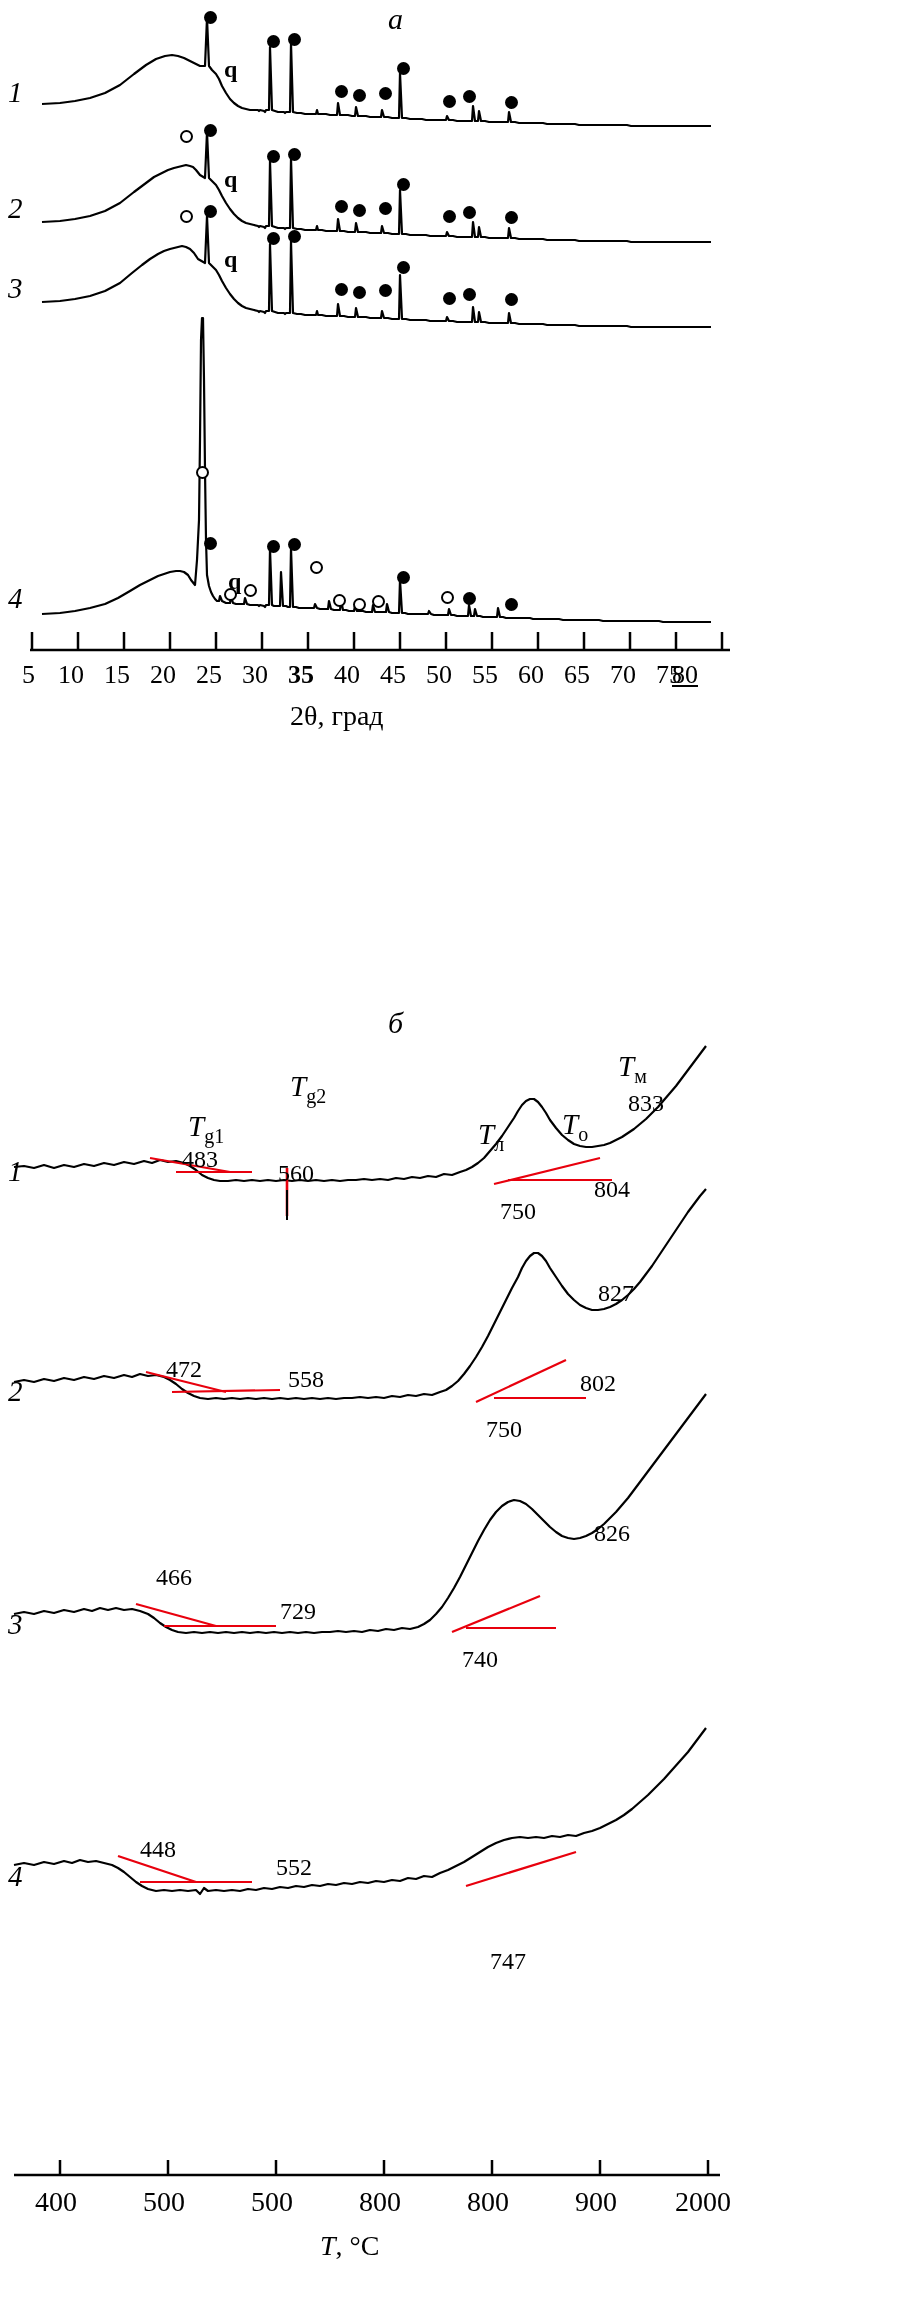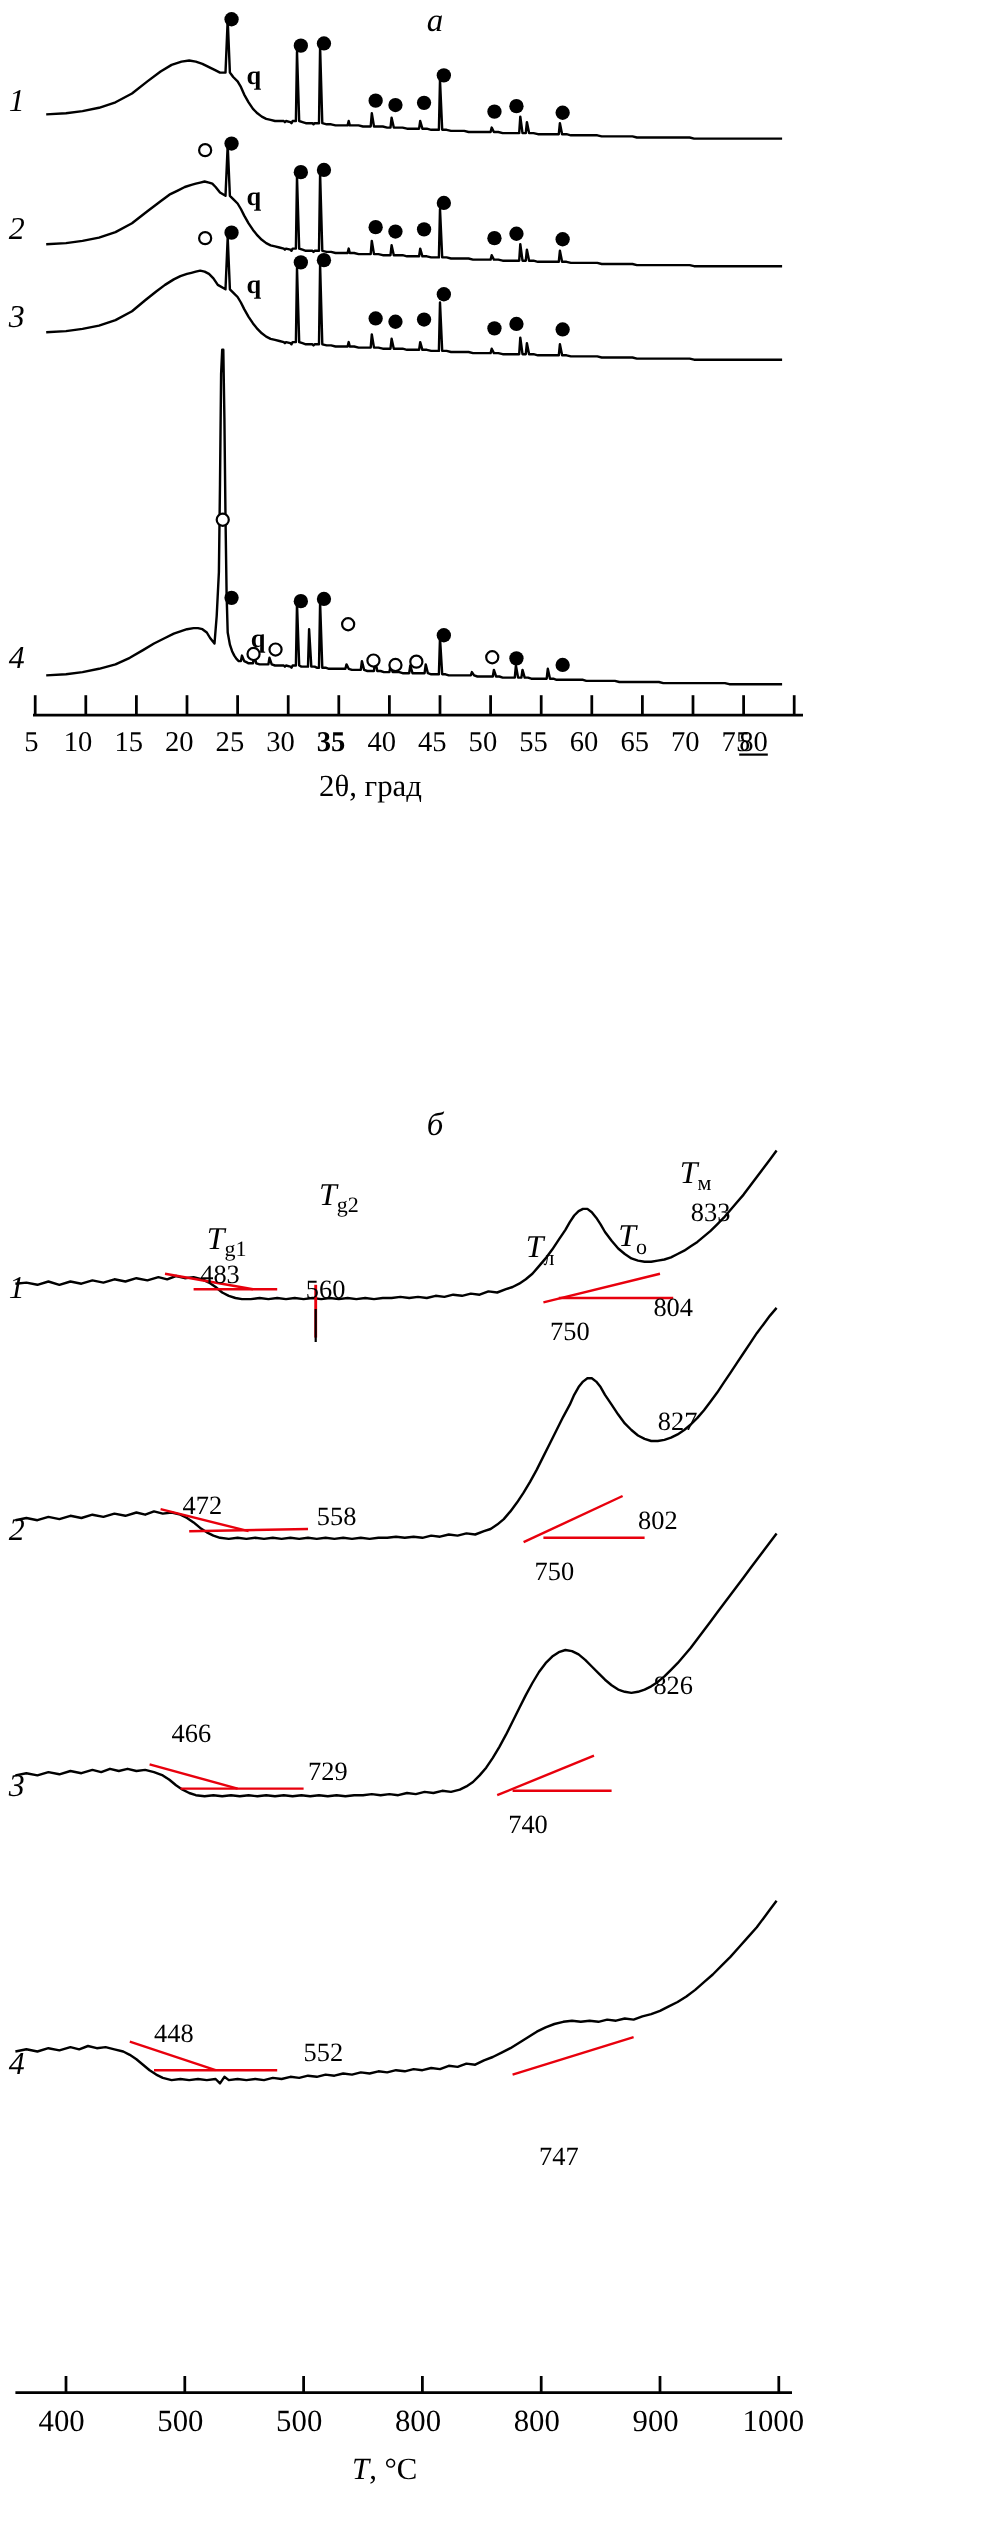--- a/index.html
+++ b/index.html
@@ -413,16 +413,16 @@
   <div class="num" style="left:140px;top:816px;">448</div>
   <div class="num" style="left:276px;top:834px;">552</div>
   <div class="num" style="left:490px;top:882px;margin-top:46px;">747</div>
 
   <div class="axtick" style="left:35px;top:1166px;">400</div>
   <div class="axtick" style="left:143px;top:1166px;">500</div>
   <div class="axtick" style="left:251px;top:1166px;">500</div>
   <div class="axtick" style="left:359px;top:1166px;">800</div>
   <div class="axtick" style="left:467px;top:1166px;">800</div>
   <div class="axtick" style="left:575px;top:1166px;">900</div>
-  <div class="axtick" style="left:675px;top:1166px;">1000</div>
+  <div class="axtick" style="left:675px;top:1166px;">2000</div>
 
   <div class="lbl" style="left:320px;top:1210px;font-size:28px;"><span style="font-style:italic;">T</span><span>, °C</span></div>
 </div>
 
 </body></html>

